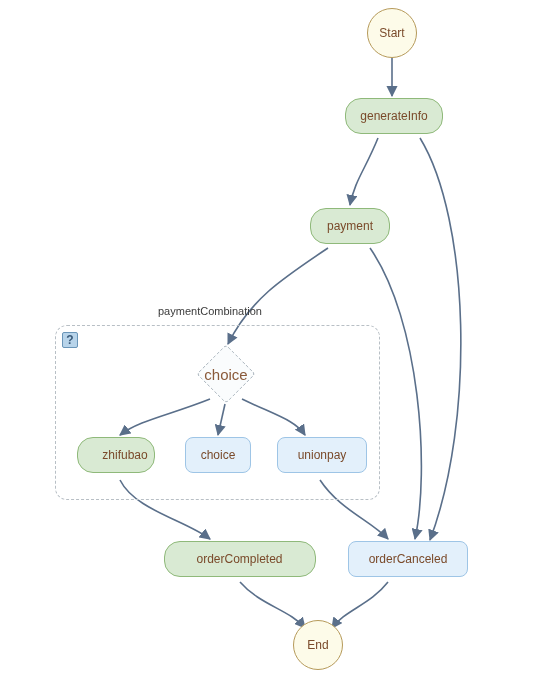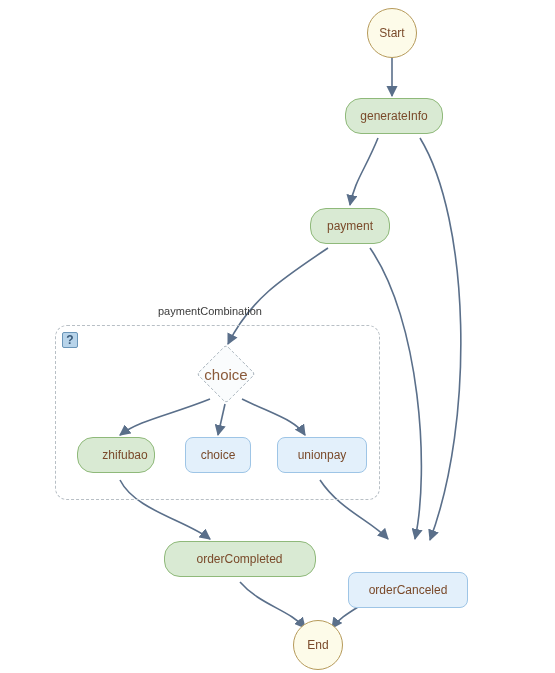--- a/index.html
+++ b/index.html
@@ -168,19 +168,19 @@
 </div>
 
 <div class="node box-blue" style="left:277px; top:437px; width:90px;">
   <span>unionpay</span>
 </div>
 
 <div class="node box-green" style="left:164px; top:541px; width:152px;padding-left:13px;">
   <span>orderCompleted</span>
 </div>
 
-<div class="node box-blue" style="left:348px; top:572px; width:120px;">
+<div class="node box-blue" style="left:348px; top:541px; width:120px;">
   <span>orderCanceled</span>
 </div>
 
 <div class="node circle" style="left:293px; top:620px;">
   <span>End</span>
 </div>
 
 </body></html>

